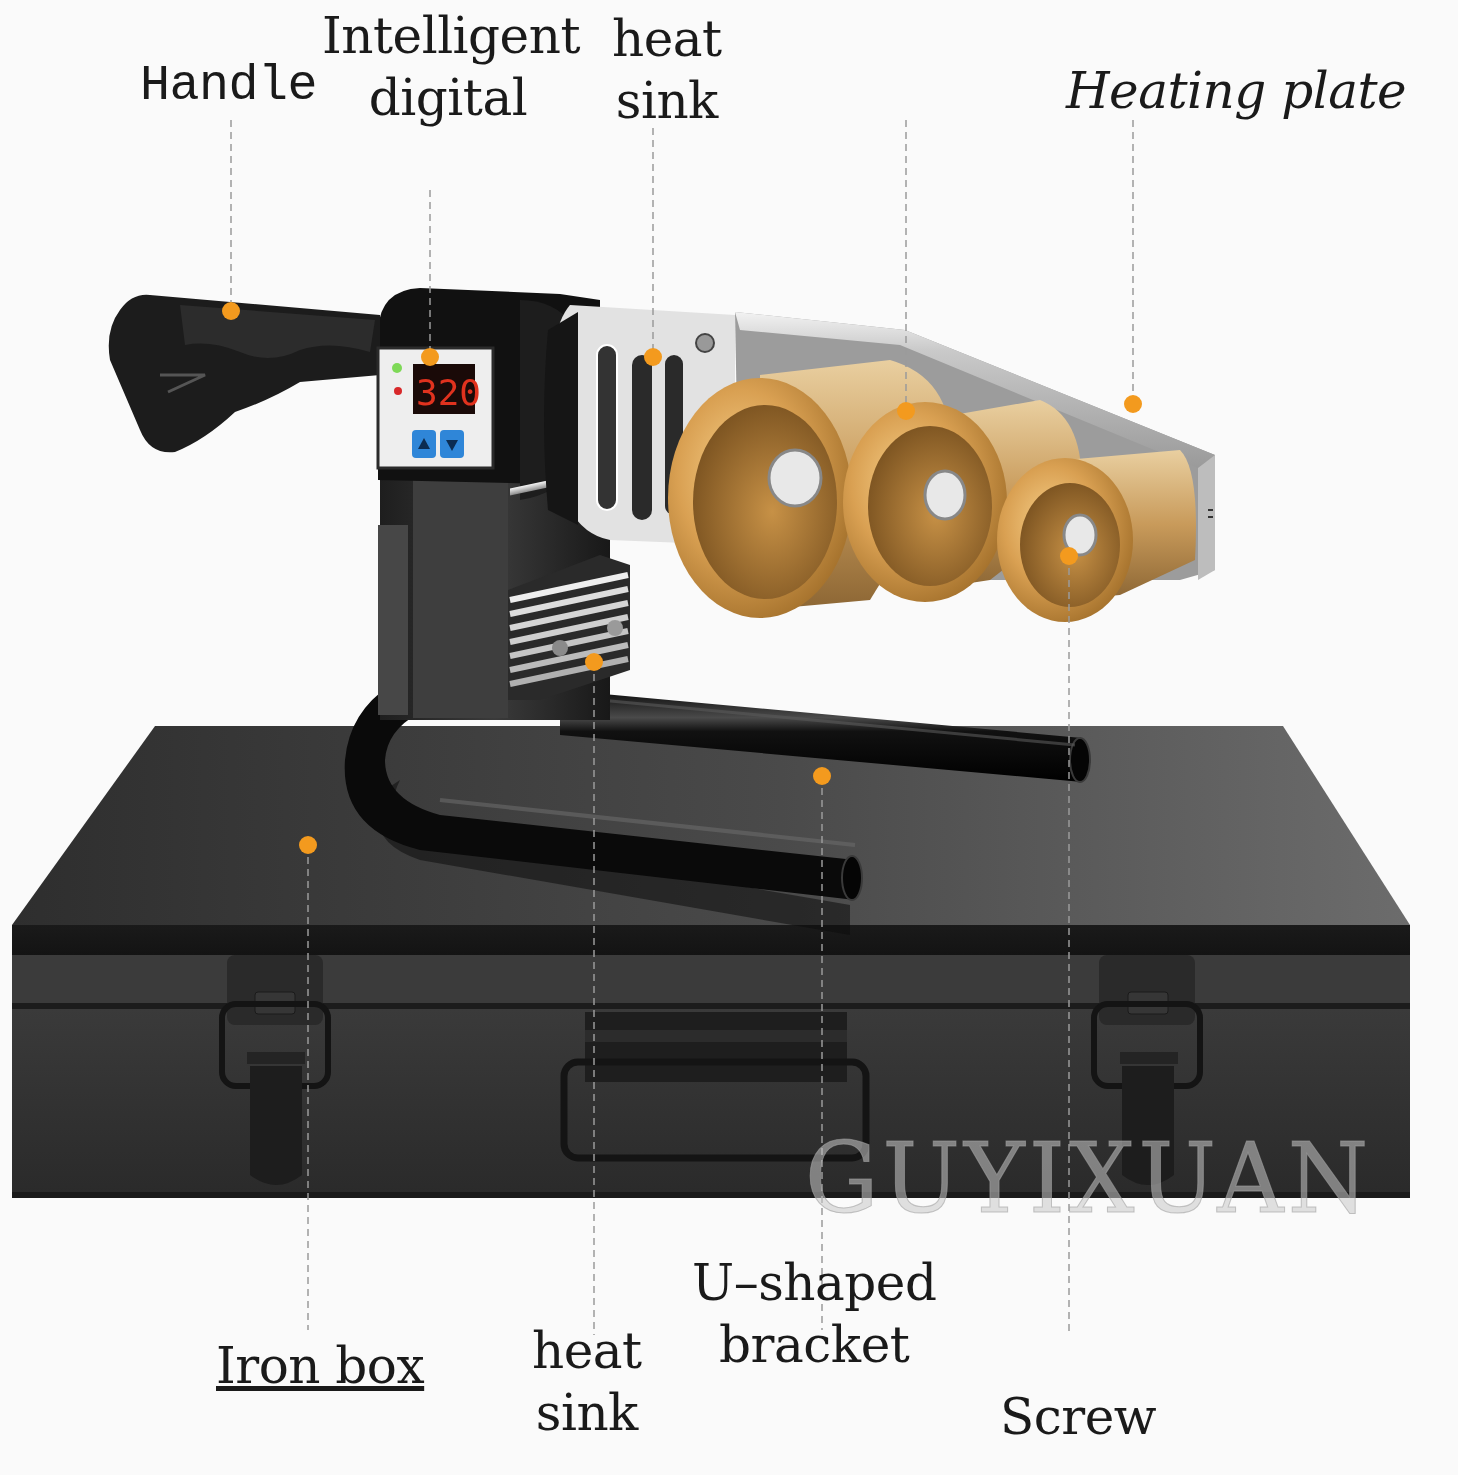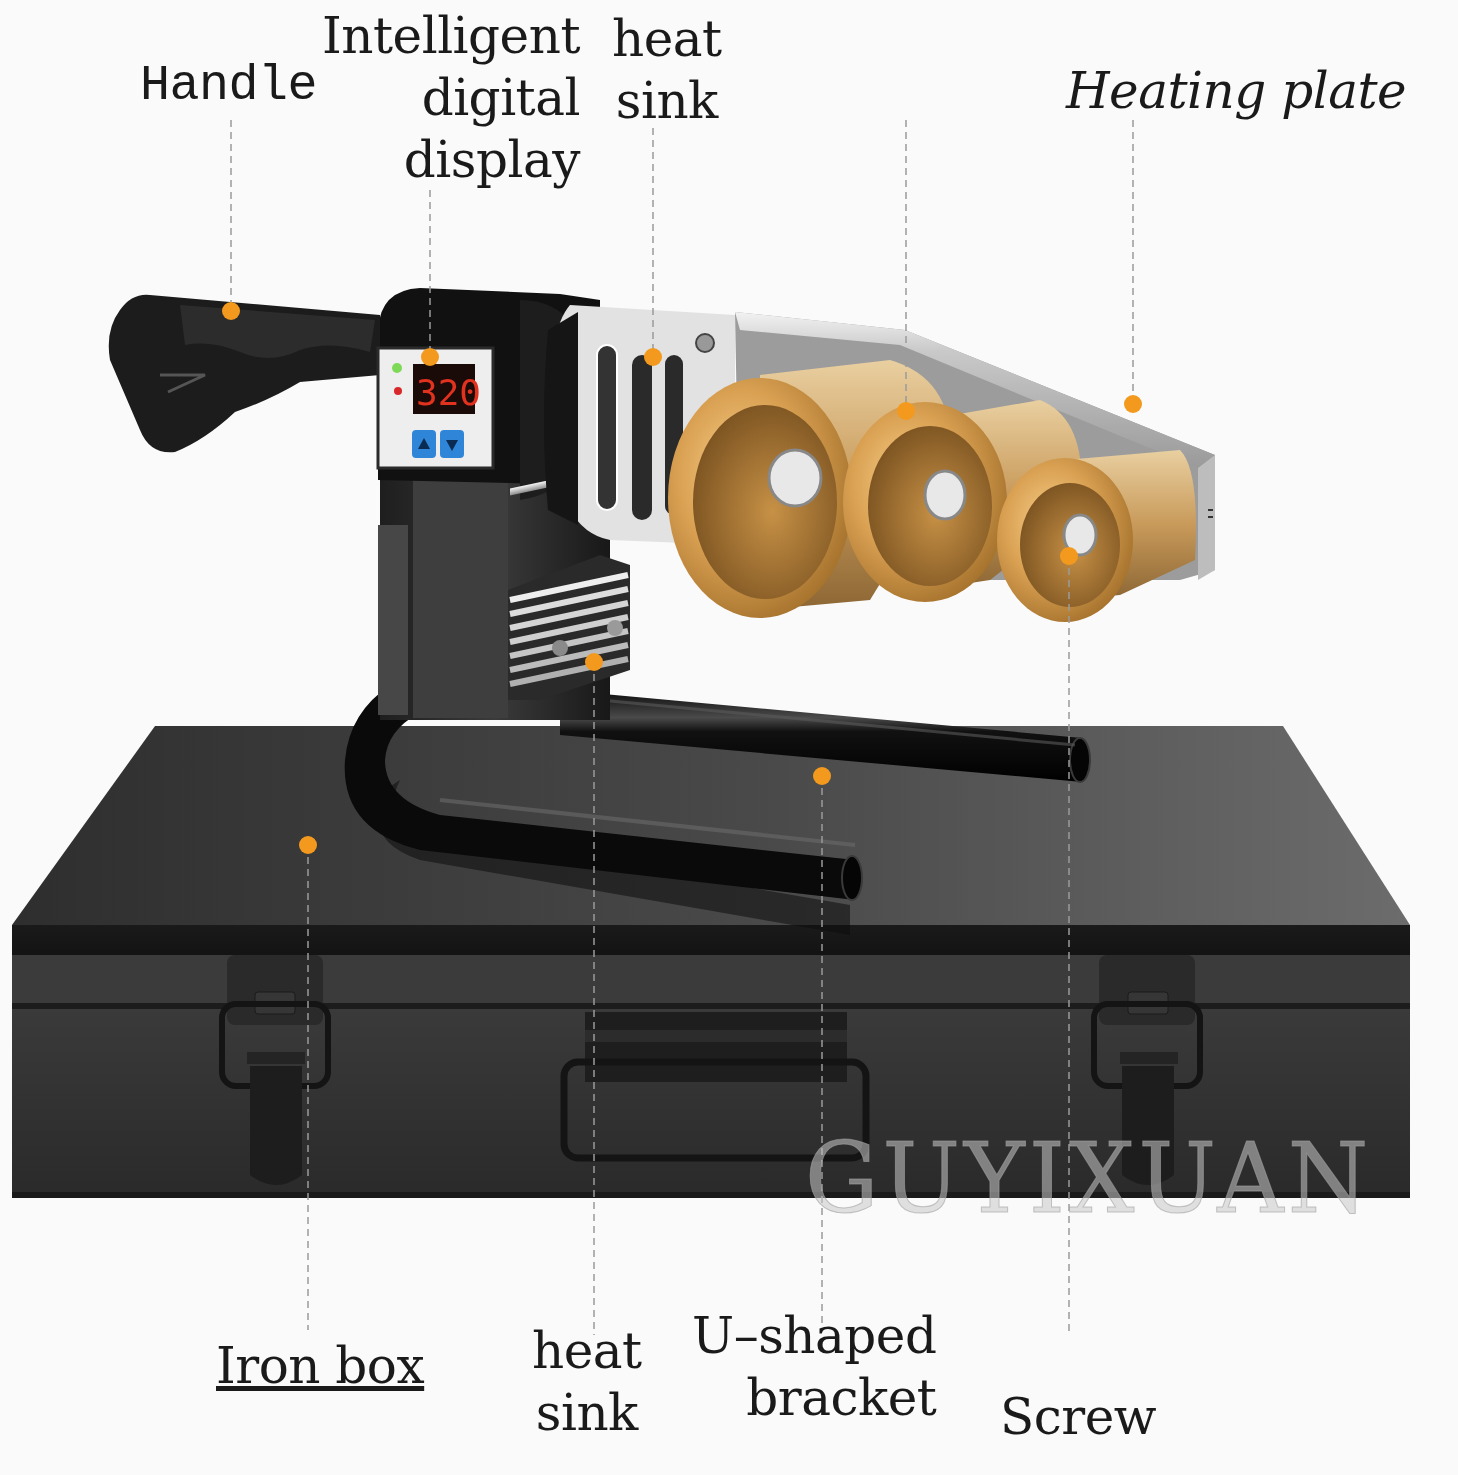--- a/index.html
+++ b/index.html
@@ -238,41 +238,40 @@
       <circle cx="308" cy="845" r="9"></circle>
       <circle cx="594" cy="662" r="9"></circle>
       <circle cx="822" cy="776" r="9"></circle>
       <circle cx="1069" cy="556" r="9"></circle>
     </g>
   </svg>
 
   <div class="label" style="left:140px;top:55px;font-family:Liberation Mono, monospace;">
     <span>Handle</span>
   </div>
-  <div class="label" style="left:322px;top:5px;text-align:right;">
+  <div class="label" style="left:322px;top:5px;">
     <span>Intelligent</span>
     <span style="margin-left:-6px">digital</span>
-    <span style="margin-left:8px">display</span>
   </div>
   <div class="label" style="left:612px;top:8px;">
     <span>heat</span>
     <span>sink</span>
   </div>
   <div class="label" style="left:1066px;top:60px;font-style:italic;">
     <span>Heating plate</span>
   </div>
 
   <div class="label" style="left:216px;top:1335px;text-decoration:underline;">
     <span>Iron box</span>
   </div>
   <div class="label" style="left:532px;top:1320px;">
     <span>heat</span>
     <span>sink</span>
   </div>
-  <div class="label" style="left:692px;top:1305px;text-align:right;">
+  <div class="label" style="left:692px;top:1252px;">
     <span>U–shaped</span>
     <span>bracket</span>
   </div>
   <div class="label" style="left:1000px;top:1348px;margin-top:38px;">
     <span>Screw</span>
   </div>
 
   <div class="watermark">GUYIXUAN</div>
 </div>
 

